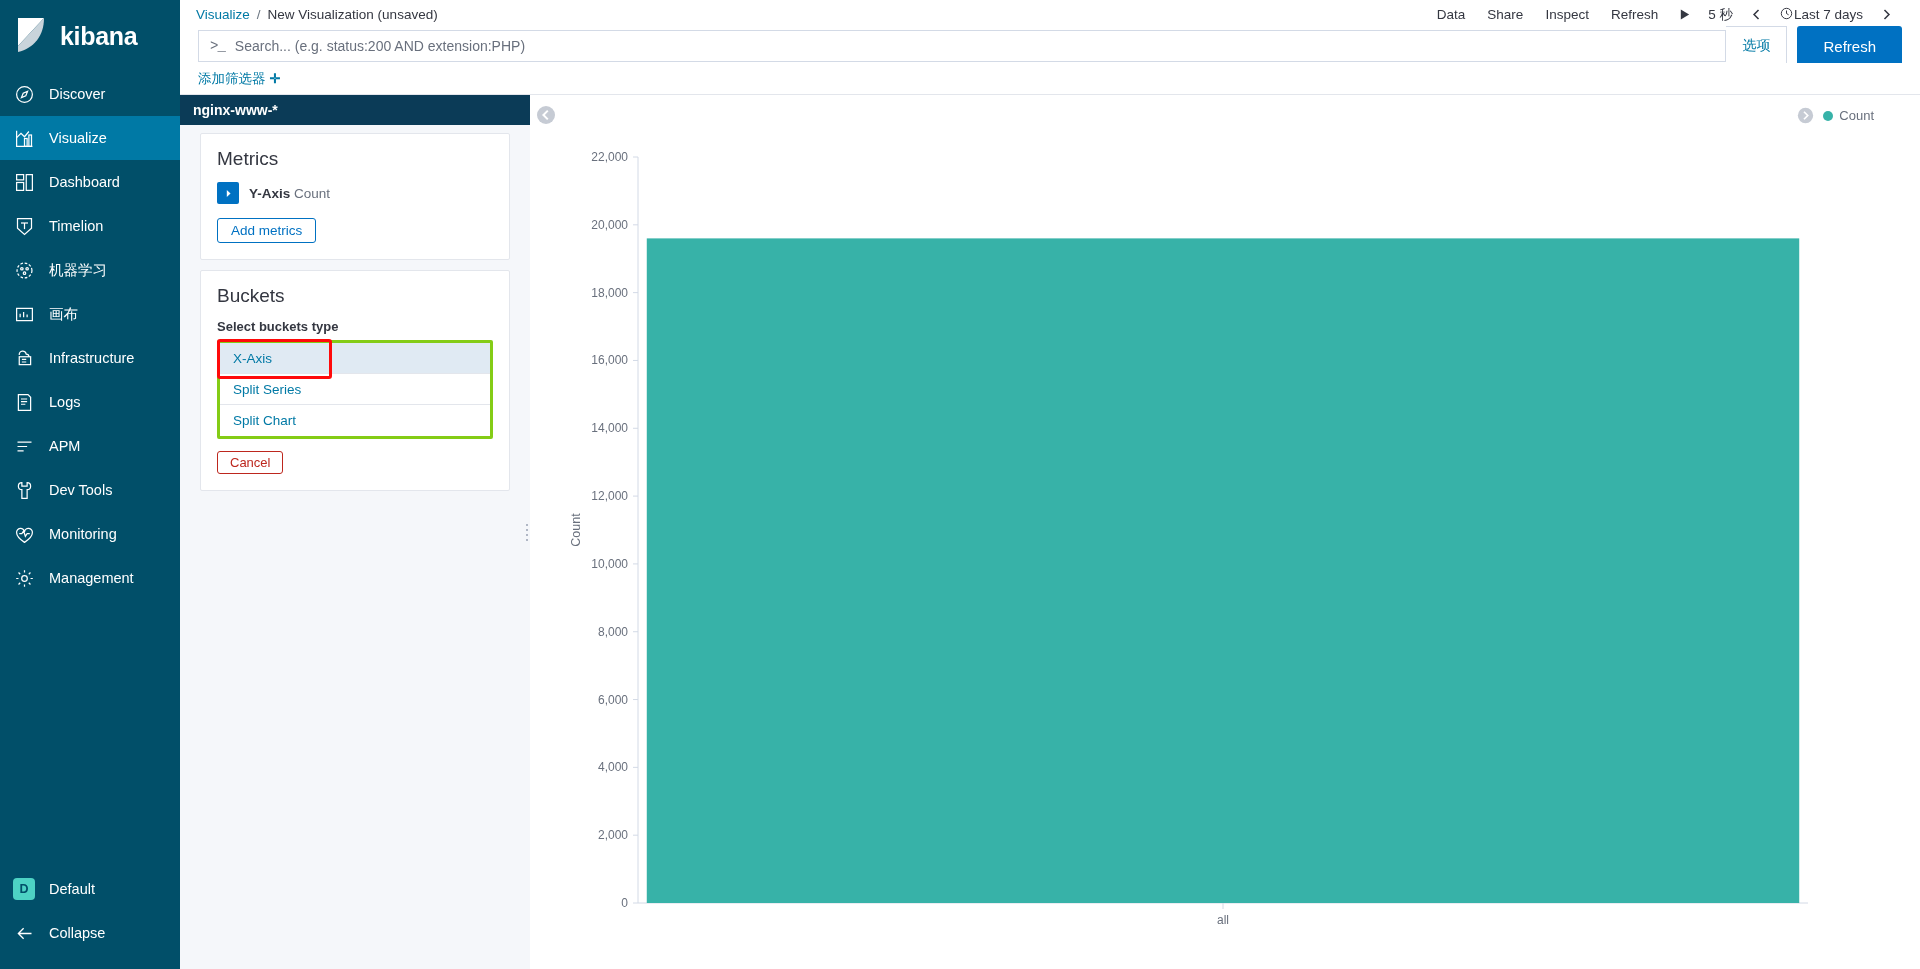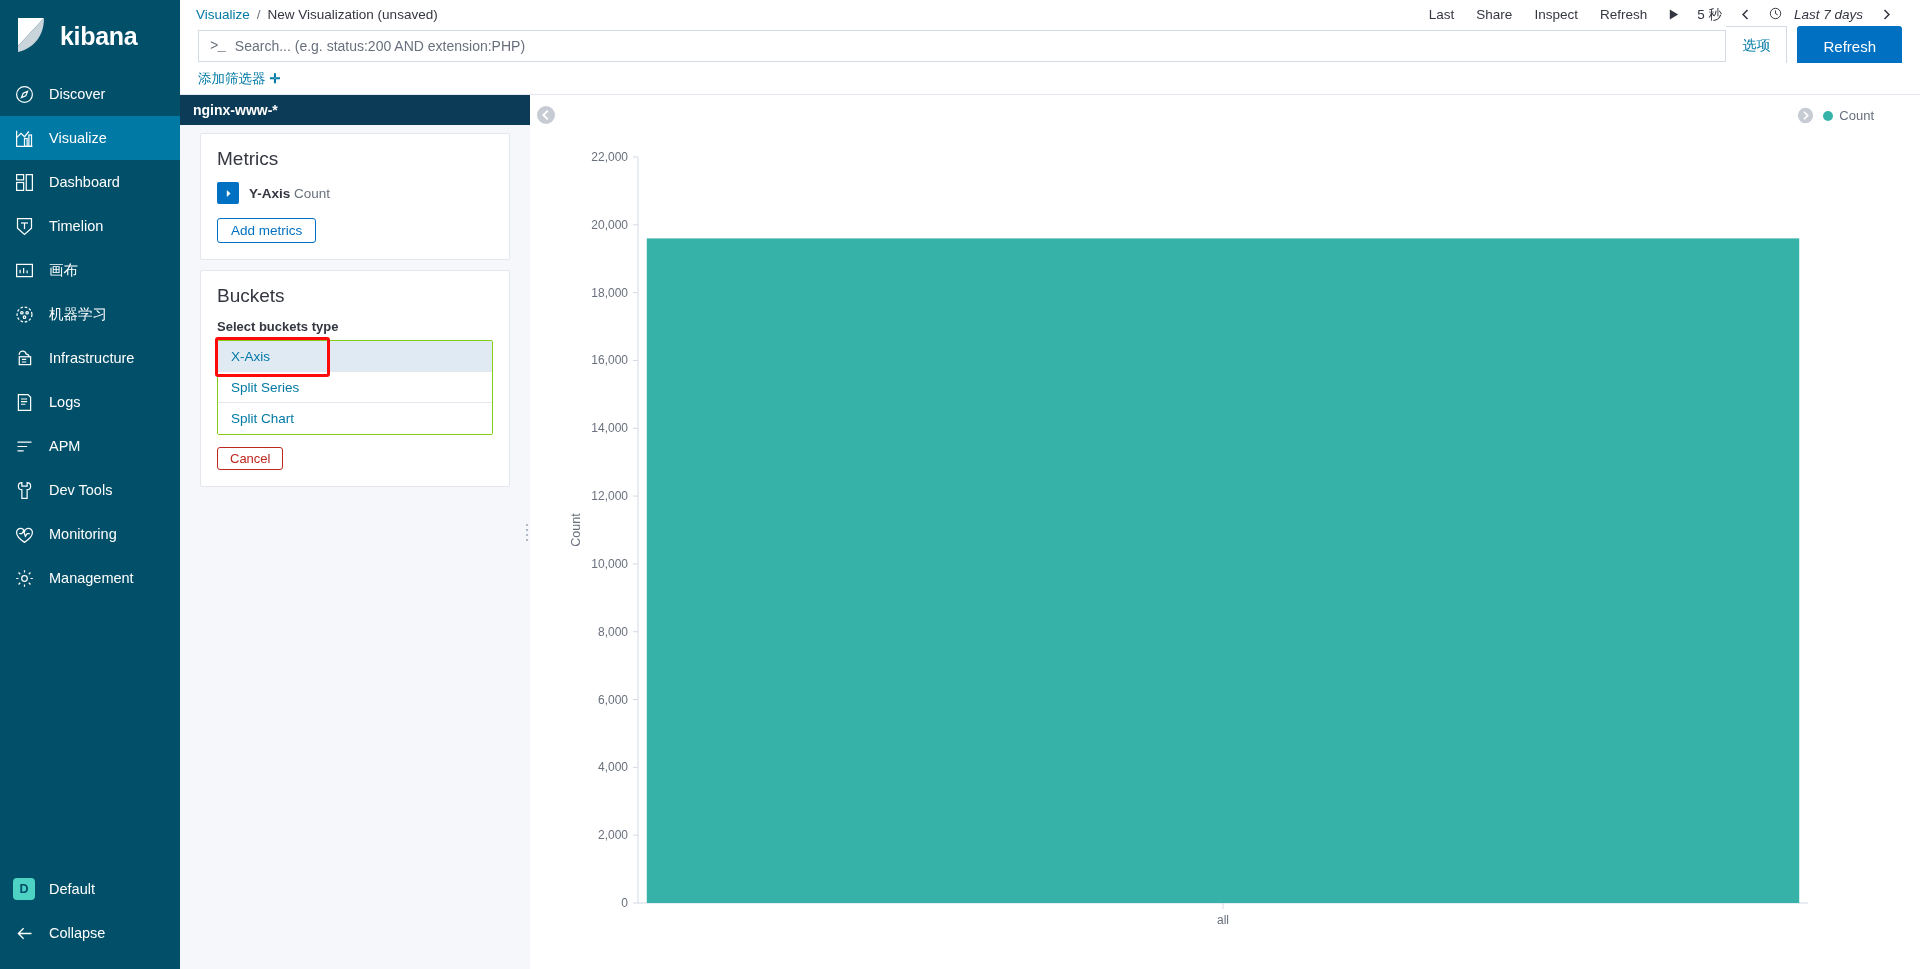--- a/index.html
+++ b/index.html
@@ -70,21 +70,21 @@
   #breadcrumb .crumb-cur { color:#343741; }
   #topbar-spacer { flex:1; }
   #topbar-actions { display:flex; align-items:center; gap:0px; }
   .tb-btn {
     color:#343741; font-size:13.5px; cursor:pointer;
     padding: 0 11px; line-height: 29px; white-space: nowrap;
   }
   .tb-icon { display:flex; align-items:center; justify-content:center; padding:0 9px; cursor:pointer; }
   .tb-icon svg { display:block; }
   #tb-interval { font-size:13.5px; color:#343741; padding: 0 8px; cursor:pointer; white-space:nowrap; }
-  #tb-range { display:flex; align-items:center; gap:12px; font-size:13.5px; color:#343741; padding:0 8px; cursor:pointer; white-space:nowrap;font-style:italic; }
+  #tb-range { display:flex; align-items:center; gap:1px; font-size:13.5px; color:#343741; padding:0 8px; cursor:pointer; white-space:nowrap; }
 
   
   #querybar {
     height: 34px; min-height: 34px;
     display: flex; align-items: center; gap: 0;
     padding: 0 18px 0 18px;
     background: #ffffff;
   }
   #query-input-wrap {
     flex: 1; height: 32px; background:#fff; border:1px solid #d3dae6;
@@ -173,21 +173,21 @@
     border-radius:3px; padding: 4px 13px; font-size:13.5px; cursor:pointer;
     font-family:"Liberation Sans", sans-serif;
   }
   .danger-btn {
     border:1px solid #bd271e; color:#bd271e; background:#fff;
     border-radius:3px; padding: 3px 12px; font-size:13px; cursor:pointer;
     font-family:"Liberation Sans", sans-serif;
   }
 
   .field-label { font-size:13px; font-weight:700; color:#343741; margin-bottom:6px; }
-  .bucket-list { border:1px solid #84cc16; border-radius:2px; overflow:visible; position:relative;text-align:right; }
+  .bucket-list { border:3px solid #84cc16; border-radius:2px; overflow:visible; position:relative;text-align:right; }
   .bucket-opt {
     height: 31px; display:flex; align-items:center; padding-left:13px;
     font-size:13.5px; color:#0079a5; cursor:pointer; border-bottom:1px solid #e3e6ec;
     background:#fff;
   }
   .bucket-opt:last-child { border-bottom:none; }
   .bucket-opt.selected { background:#e0eaf3; }
 
   
   #xaxis-highlight {
@@ -279,39 +279,39 @@
             <path d="M8 8 h8"></path>
             <path d="M12 8 v7"></path>
           </svg>
       </span>
       <span>Timelion</span>
     </div>
 
     <div class="nav-item">
       <span class="nav-ico">
         <svg viewBox="0 0 24 24" fill="none" stroke="#fff" stroke-width="1.4">
+            <circle cx="12" cy="12" r="8.5" stroke-dasharray="3 2"></circle>
+            <circle cx="9" cy="10" r="1.4"></circle>
+            <circle cx="15" cy="10" r="1.4"></circle>
+            <circle cx="12" cy="15" r="1.4"></circle>
+          </svg>
+      </span>
+      <span>机器学习</span>
+    </div>
+
+    <div class="nav-item">
+      <span class="nav-ico">
+        <svg viewBox="0 0 24 24" fill="none" stroke="#fff" stroke-width="1.4">
             <rect x="3" y="5" width="18" height="14"></rect>
             <path d="M7 15 v-4"></path>
             <path d="M11 15 v-6"></path>
             <path d="M15 15 v-3"></path>
           </svg>
       </span>
       <span>画布</span>
-    </div>
-
-    <div class="nav-item">
-      <span class="nav-ico">
-        <svg viewBox="0 0 24 24" fill="none" stroke="#fff" stroke-width="1.4">
-            <circle cx="12" cy="12" r="8.5" stroke-dasharray="3 2"></circle>
-            <circle cx="9" cy="10" r="1.4"></circle>
-            <circle cx="15" cy="10" r="1.4"></circle>
-            <circle cx="12" cy="15" r="1.4"></circle>
-          </svg>
-      </span>
-      <span>机器学习</span>
     </div>
 
     <div class="nav-item">
       <span class="nav-ico">
         <svg viewBox="0 0 24 24" fill="none" stroke="#fff" stroke-width="1.4">
             <path d="M6 8 a4 4 0 0 1 8 -1 a3 3 0 0 1 3 3"></path>
             <rect x="6" y="10" width="13" height="9"></rect>
             <path d="M9 13 h5 M9 16 h5"></path>
           </svg>
       </span>
@@ -385,21 +385,21 @@
   <div id="main">
 
     <div id="topbar">
       <div id="breadcrumb">
         <span class="crumb-link">Visualize</span>
         <span class="crumb-sep">/</span>
         <span class="crumb-cur">New Visualization (unsaved)</span>
       </div>
       <div id="topbar-spacer"></div>
       <div id="topbar-actions">
-        <span class="tb-btn">Last</span>
+        <span class="tb-btn">Data</span>
         <span class="tb-btn">Share</span>
         <span class="tb-btn">Inspect</span>
         <span class="tb-btn">Refresh</span>
         <span class="tb-icon">
           <svg viewBox="0 0 14 14" width="13" height="13">
               <path d="M3 1.5 L12 7 L3 12.5 Z" fill="#343741"></path>
             </svg>
         </span>
         <span id="tb-interval">5 秒</span>
         <span class="tb-icon">

